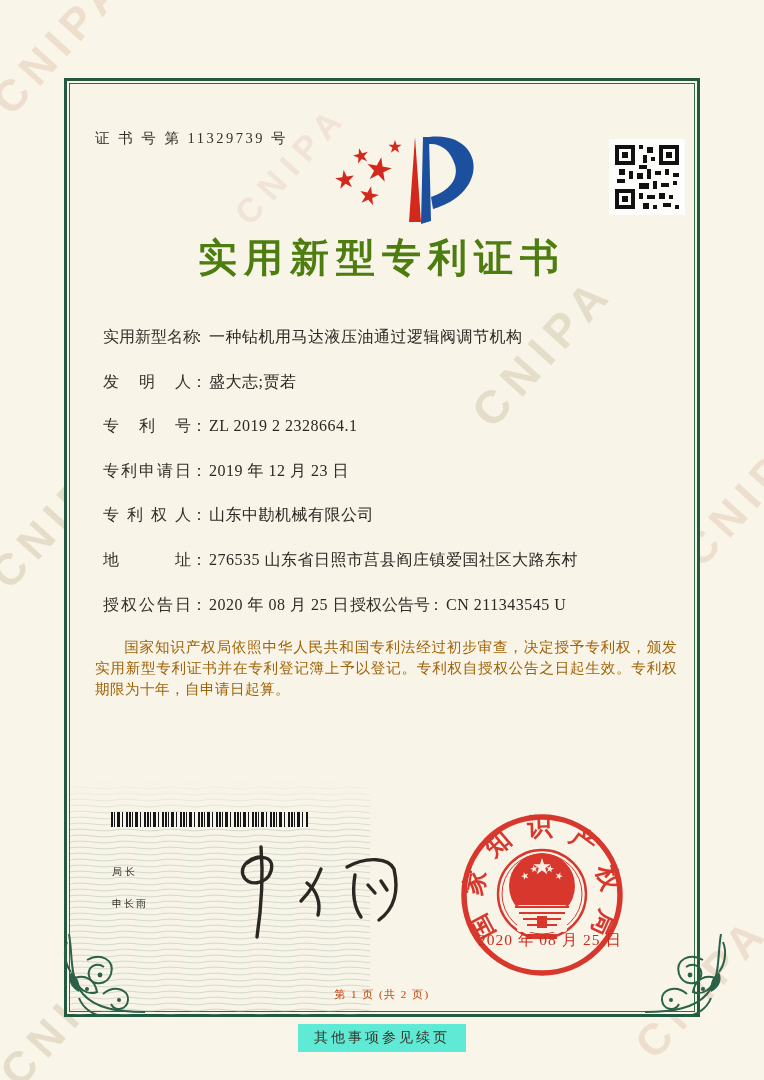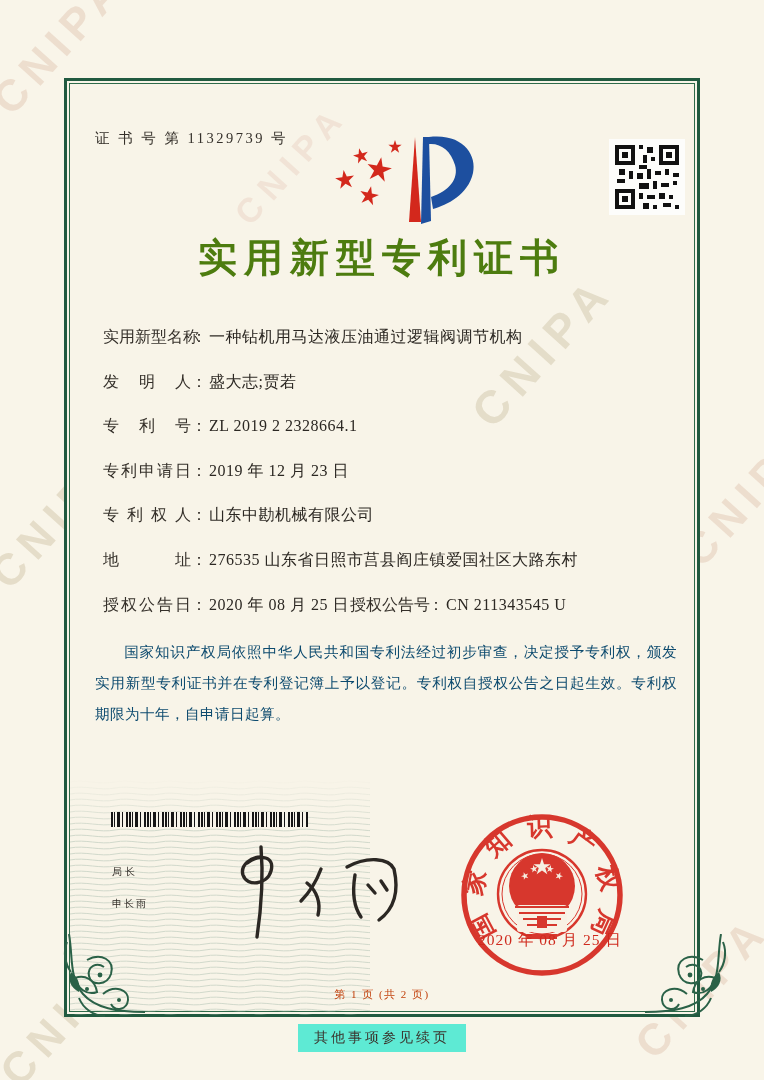--- a/index.html
+++ b/index.html
@@ -42,22 +42,22 @@
     font-size:39px;font-weight:700;letter-spacing:7px;color:#4d7c0f;}
   
   .fields{position:absolute;left:36px;top:246px;right:28px;font-size:16px;}
   .frow{height:44.6px;line-height:19px;white-space:nowrap;}
   .f-label{display:inline-block;width:88px;text-align:justify;text-align-last:justify;vertical-align:top;color:#35302a;}
   .f-colon{display:inline-block;vertical-align:top;color:#35302a;}
   .f-value{display:inline-block;vertical-align:top;margin-left:2px;color:#2c2823;letter-spacing:.5px;}
   .grant-left{display:inline-block;width:243px;}
   .f-label-s{display:inline-block;width:78px;text-align:justify;text-align-last:justify;vertical-align:top;color:#35302a;}
   
-  .paras{position:absolute;left:28px;top:556px;width:582px;font-size:14.6px;line-height:31px;
-    letter-spacing:.4px;color:#0c4a6e;text-align:justify;}
+  .paras{position:absolute;left:28px;top:556px;width:582px;font-size:14.6px;line-height:21px;
+    letter-spacing:.4px;color:#a16207;text-align:justify;}
   .paras p{margin:0;text-indent:2em;}
   
   .barcode{position:absolute;left:44px;top:731px;width:197px;height:15px;
     background:repeating-linear-gradient(90deg,
       #161616 0 2px,#f7f4ea 2px 3px,#161616 3px 4px,#f7f4ea 4px 6px,
       #161616 6px 9px,#f7f4ea 9px 11px,#161616 11px 12px,#f7f4ea 12px 15px,
       #161616 15px 17px,#f7f4ea 17px 18px);}
   .director{position:absolute;left:45px;top:784px;font-size:10px;letter-spacing:3px;color:#2c2823;}
   .director .name{margin-top:18px;letter-spacing:2px;}
   .signature{position:absolute;left:150px;top:760px;}

